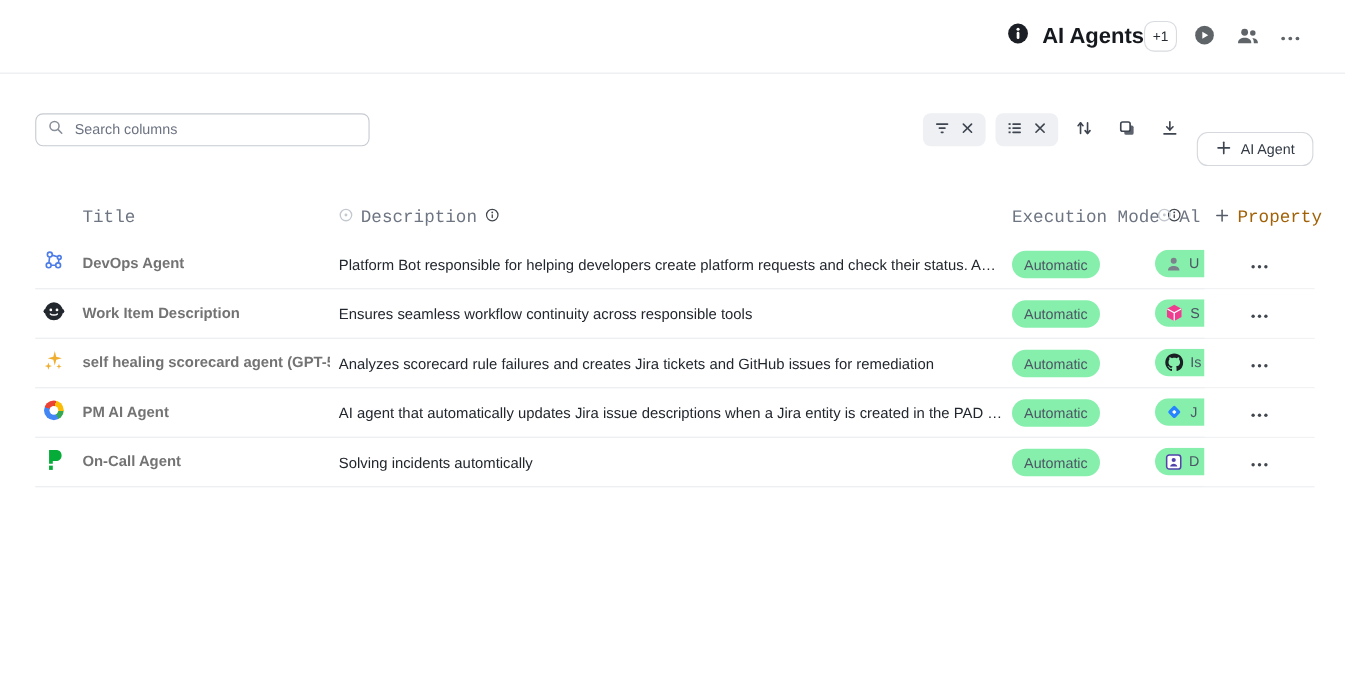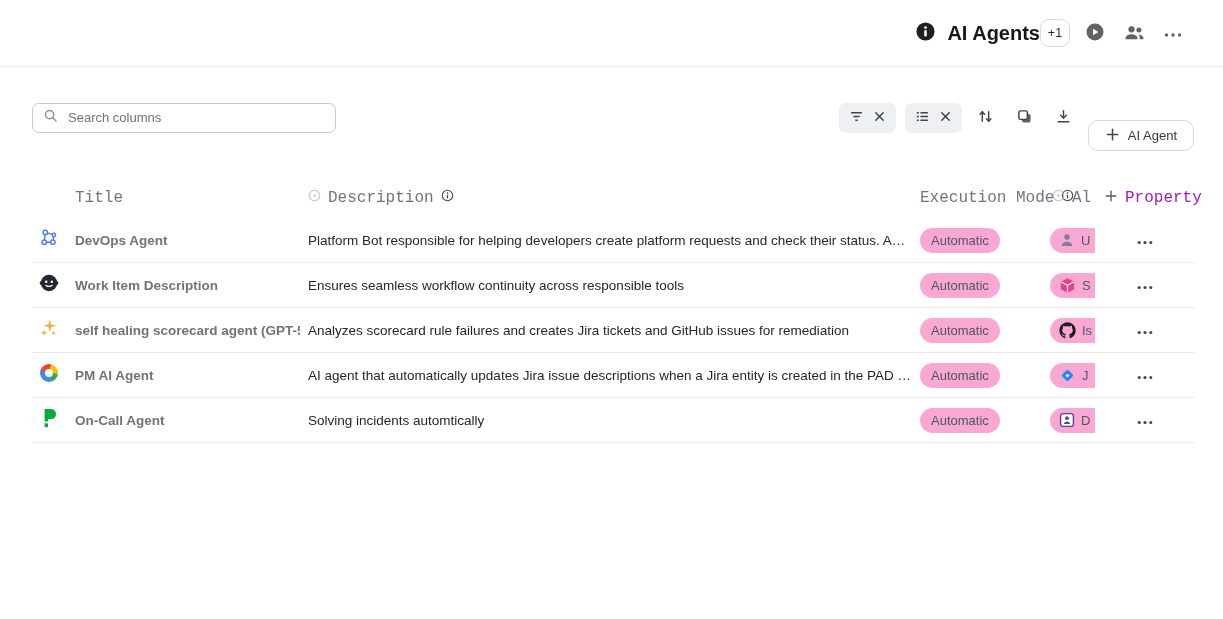--- a/index.html
+++ b/index.html
@@ -35,28 +35,28 @@
 
   
   .table { margin: 13px 0 0 32px; width: 1163px; }
   .thead, .tr { display: grid; grid-template-columns: 34px 234px 610px 130px 55px 100px; align-items: center; }
   .thead { height: 40px; font-size: 16px; color: #6e7582; font-family: Liberation Mono, monospace; }
   .th { display: flex; align-items: center; gap: 7px; white-space: nowrap; }
   .th-title { padding-left: 9px; }
   .th-desc { padding-left: 8px; }
   .th-exec { padding-left: 10px; }
   .th-entity { padding-left: 12px; overflow: hidden; }
-  .th-actions { padding-left: 9px; color: #a21caf; background: #fff; height: 100%; }
+  .th-actions { padding-left: 9px; color: #a16207; background: #fff; height: 100%; }
   .tr { height: 45px; border-bottom: 1px solid #e9ebee; }
   .cell-icon { display: flex; justify-content: center; align-items: center; }
   .cell-title { padding-left: 9px; white-space: nowrap; overflow: hidden; }
   .title-link { color: #737373; font-size: 13.5px; font-weight: 600; text-decoration: none; cursor: pointer; }
   .cell-desc { padding-left: 8px; font-size: 13.5px; color: #22272e; white-space: nowrap; overflow: hidden; }
   .cell-exec { padding-left: 10px; }
-  .pill { display: inline-flex; align-items: center; height: 25px; padding: 0 11px; background: #f9a8d4;
+  .pill { display: inline-flex; align-items: center; height: 25px; padding: 0 11px; background: #86efac;
     border-radius: 13px; font-size: 13px; color: #4c5664; white-space: nowrap; }
   .cell-entity { padding-left: 10px; overflow: hidden; }
   .entity-pill { gap: 6px; padding: 0 9px; min-width: 72px; cursor: pointer; }
   .entity-pill .entity-icon { display: flex; align-items: center; }
   .cell-actions { display: flex; justify-content: center; align-items: center; background: #fff; height: 100%; }
   .row-menu { width: 30px; height: 30px; border: none; background: transparent; cursor: pointer; display: flex; align-items: center; justify-content: center; }
   .ring { width: 18px; height: 18px; border-radius: 50%; position: relative; display: inline-block;
     background: conic-gradient(from 210deg, #4285f4 0 22%, #ea4335 22% 45%, #fbbc05 45% 68%, #34a853 68% 84%, #4285f4 84% 100%); }
   .ring::after { content: ""; position: absolute; inset: 5px; background: #fff; border-radius: 50%; }
 </style>

